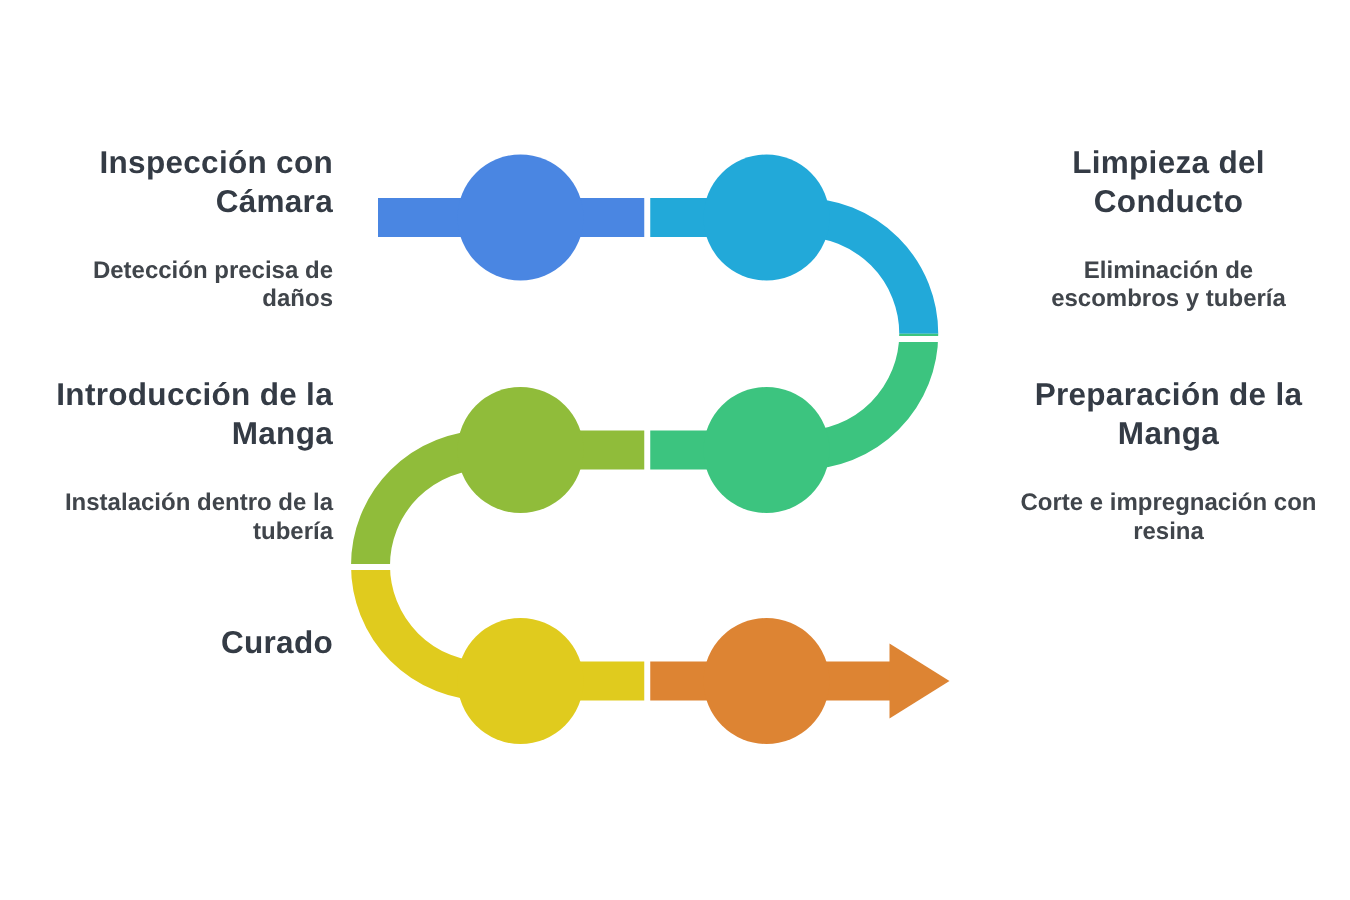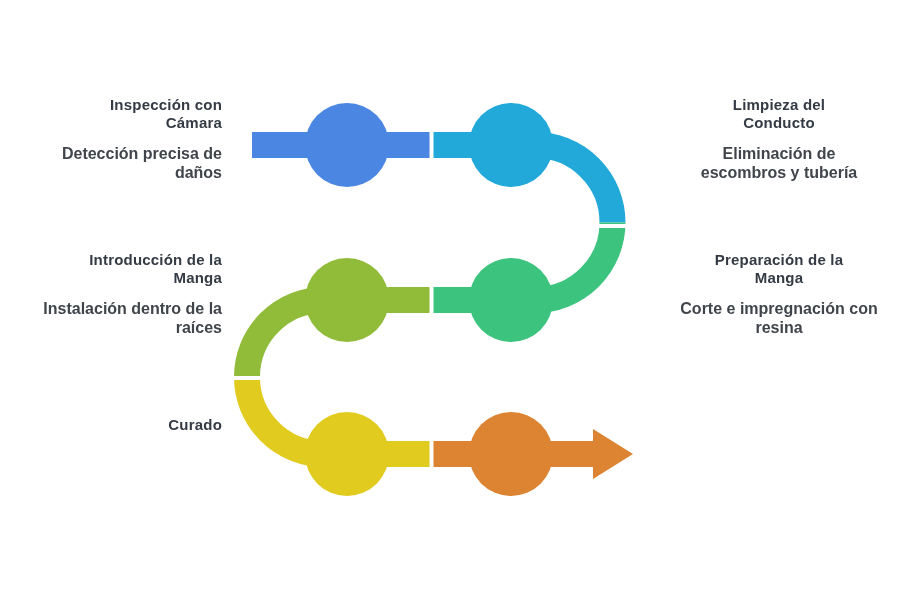--- a/index.html
+++ b/index.html
@@ -2,24 +2,24 @@
 <html style="--title-color: #343b45; --desc-color: #40454b;"><head>
 <meta charset="utf-8">
 <style>
   html,body{margin:0;padding:0;background:#ffffff;}
   .canvas{position:relative;width:900px;height:600px;background:#ffffff;overflow:hidden;
           font-family:"Liberation Sans",sans-serif;}
   .flow-svg{position:absolute;left:0;top:0;}
   .step-text{position:absolute;}
   .step-text.left{left:10px;width:212px;text-align:right;}
   .step-text.right{left:668px;width:222px;text-align:center;}
-  .step-title{font-size:15px;font-weight:700;color:var(--title-color,#343b45);
+  .step-title{font-size:21px;font-weight:700;color:var(--title-color,#343b45);
               line-height:1.22;white-space:pre-line;letter-spacing:.2px;}
   .step-desc{font-size:16px;font-weight:700;color:var(--desc-color,#40454b);
-             line-height:1.2;white-space:pre-line;margin-top:11px;}
+             line-height:1.2;white-space:pre-line;margin-top:24px;}
 </style>
 </head>
 <body style="background: rgb(255, 255, 255);">
 
 <div class="canvas">
 
   <svg class="flow-svg" width="900" height="600" viewBox="0 0 900 600">
 
     <path d="M252,145 H430" fill="none" stroke-width="26" stroke="#4a86e2"></path>
     <path d="M433,145 H535 A77.5,77.5 0 0 1 612.5,222.5" fill="none" stroke-width="26" stroke="#22a9d9"></path>
@@ -54,21 +54,21 @@
     <div class="step-title">Limpieza del
 Conducto</div>
     <div class="step-desc">Eliminación de
 escombros y tubería</div>
   </div>
 
   <div class="step-text left" style="top:251px">
     <div class="step-title">Introducción de la
 Manga</div>
     <div class="step-desc">Instalación dentro de la
-raíces</div>
+tubería</div>
   </div>
 
   <div class="step-text right" style="top:251px">
     <div class="step-title">Preparación de la
 Manga</div>
     <div class="step-desc">Corte e impregnación con
 resina</div>
   </div>
 
   <div class="step-text left" style="top:416px">

